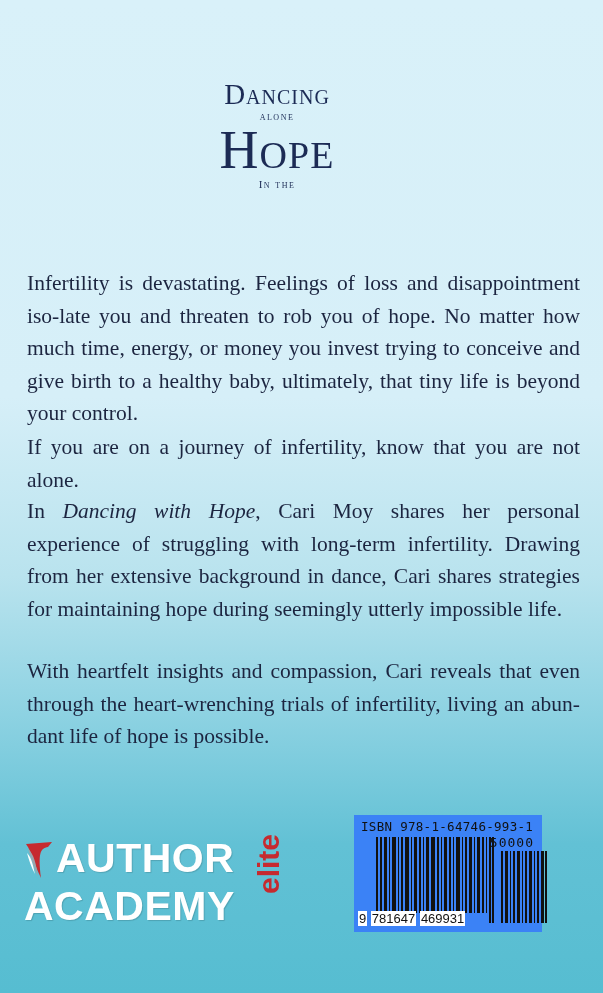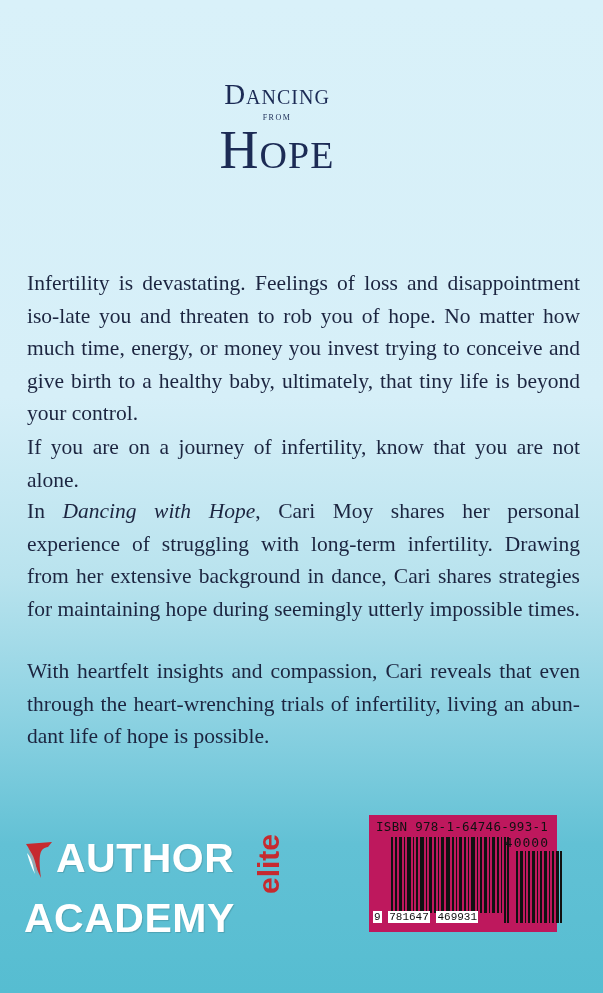--- a/index.html
+++ b/index.html
@@ -41,80 +41,81 @@
   }
   .logo-mark { position: absolute; left: 0; top: 4px; width: 30px; height: 40px; }
   .logo-author, .logo-academy {
     position: absolute;
     font-family: "Liberation Sans", "DejaVu Sans", sans-serif;
     font-weight: bold; color: #ffffff;
     font-size: 41px; line-height: 1; letter-spacing: 0.5px;
     text-shadow: 1px 1px 1px rgba(0,0,0,0.15);
   }
   .logo-author { left: 32px; top: 2px; }
-  .logo-academy { left: 0; top: 50px; margin-top: 12px; }
+  .logo-academy { left: 0; top: 50px; }
   .logo-elite {
     position: absolute; left: 230px; top: 58px;
     font-family: "Liberation Sans", "DejaVu Sans", sans-serif;
     font-weight: bold; color: #c62a2f; font-size: 30px;
     transform: rotate(-90deg); transform-origin: left top;
     line-height: 1;
   }
   .barcode-box {
-    position: absolute; left: 369px; top: 815px;
+    position: absolute; left: 354px; top: 815px;
     width: 188px; height: 117px;
-    background: #be185d;
+    background: #3b82f6;
   }
   .isbn-text {
     position: absolute; left: 7px; top: 4px;
     font-family: "DejaVu Sans Mono", "Liberation Mono", monospace;
     font-size: 12.5px; color: #111; letter-spacing: 0.3px;
   }
   .price-text {
     position: absolute; right: 8px; top: 20px;
     font-family: "DejaVu Sans Mono", "Liberation Mono", monospace;
     font-size: 13px; color: #111; letter-spacing: 1px;
   }
   .bars-main { position: absolute; left: 22px; top: 22px; width: 118px; height: 86px; }
   .bars-addon { position: absolute; left: 147px; top: 36px; width: 46px; height: 72px; }
   .barcode-num {
     position: absolute; left: 4px; top: 96px;
-    font-family: Liberation Mono, monospace;
-    font-size: 11px; color: #111; background: transparent;
+    font-family: Liberation Sans, sans-serif;
+    font-size: 13px; color: #111; background: transparent;
   }
   .barcode-num span { background: #fff; padding: 0 1px; }
 </style>
 </head>
 <body>
 
 <div class="title-block">
   <span class="t-mid">Dancing</span>
-  <span class="t-small">from</span>
+  <span class="t-small">alone</span>
   <span class="t-big">Hope</span>
+  <span class="t-small">In the</span>
 </div>
 
 <p class="body-text p1">Infertility is devastating. Feelings of loss and disappointment iso-late you and threaten to rob you of hope. No matter how much time, energy, or money you invest trying to conceive and give birth to a healthy baby, ultimately, that tiny life is beyond your control.</p>
 <p class="body-text p2">If you are on a journey of infertility, know that you are not alone.</p>
-<p class="body-text p3"><span>In </span><em>Dancing with Hope</em><span>, Cari Moy shares her personal experience of struggling with long-term infertility. Drawing from her extensive background in dance, Cari shares strategies for maintaining hope during seemingly utterly impossible times.</span></p>
+<p class="body-text p3"><span>In </span><em>Dancing with Hope</em><span>, Cari Moy shares her personal experience of struggling with long-term infertility. Drawing from her extensive background in dance, Cari shares strategies for maintaining hope during seemingly utterly impossible life.</span></p>
 <p class="body-text p4">With heartfelt insights and compassion, Cari reveals that even through the heart-wrenching trials of infertility, living an abun-dant life of hope is possible.</p>
 
 <div class="logo">
   <svg class="logo-mark" viewBox="0 0 30 40">
     <path d="M2 4 L28 2 L24 7 C16 8 14 14 17 38 C10 24 8 12 2 4 Z" fill="#c62a2f"></path>
     <path d="M4 9 C10 14 12 24 14 36 C9 26 7 17 4 9 Z" fill="#9aa6ad"></path>
     <path d="M3 13 C8 18 9 26 11 34 C7 27 5 20 3 13 Z" fill="#ffffff"></path>
   </svg>
   <span class="logo-author">AUTHOR</span>
   <span class="logo-academy">ACADEMY</span>
   <span class="logo-elite">elite</span>
 </div>
 
 <div class="barcode-box">
   <span class="isbn-text">ISBN 978-1-64746-993-1</span>
-  <span class="price-text">40000</span>
+  <span class="price-text">50000</span>
   <svg class="bars-main" viewBox="0 0 118 86" preserveAspectRatio="none">
     <g fill="#111">
       <rect x="0" y="0" width="2" height="86"></rect>
         <rect x="4" y="0" width="2" height="86"></rect>
       <rect x="8" y="0" width="3" height="76"></rect>
         <rect x="13" y="0" width="1" height="76"></rect>
       <rect x="16" y="0" width="4" height="76"></rect>
         <rect x="22" y="0" width="1" height="76"></rect>
       <rect x="25" y="0" width="2" height="76"></rect>
         <rect x="29" y="0" width="4" height="76"></rect>

